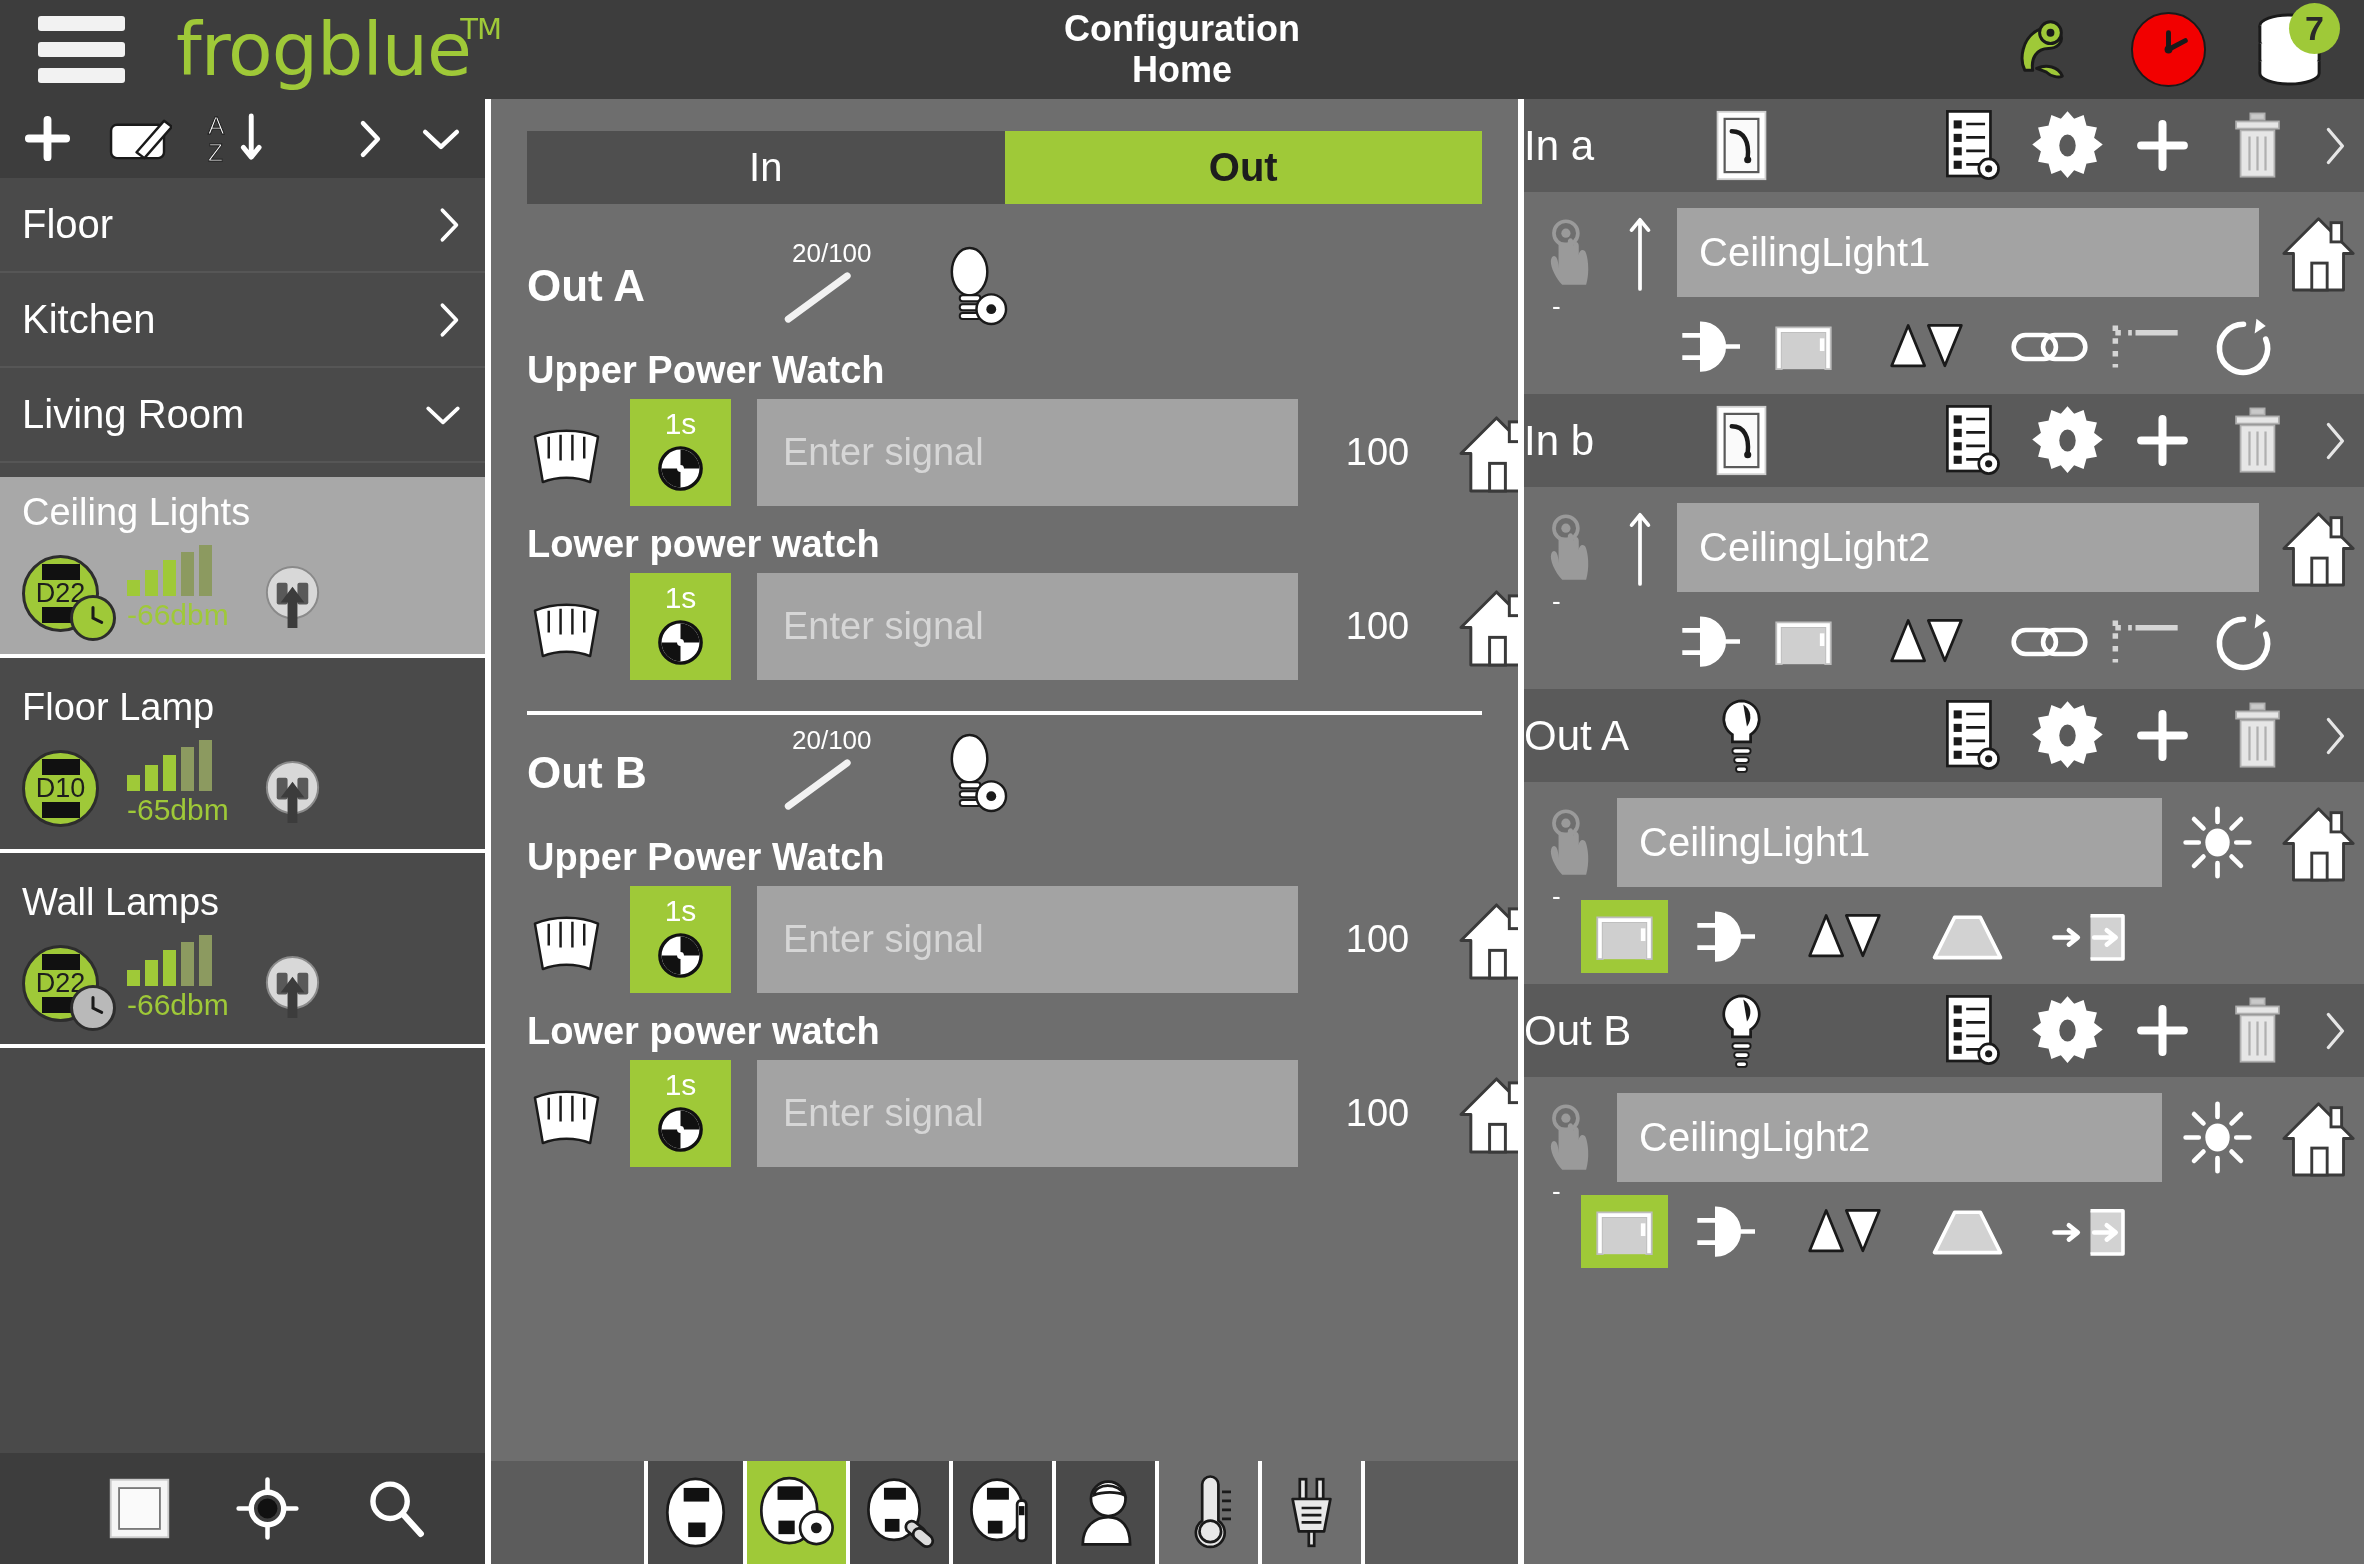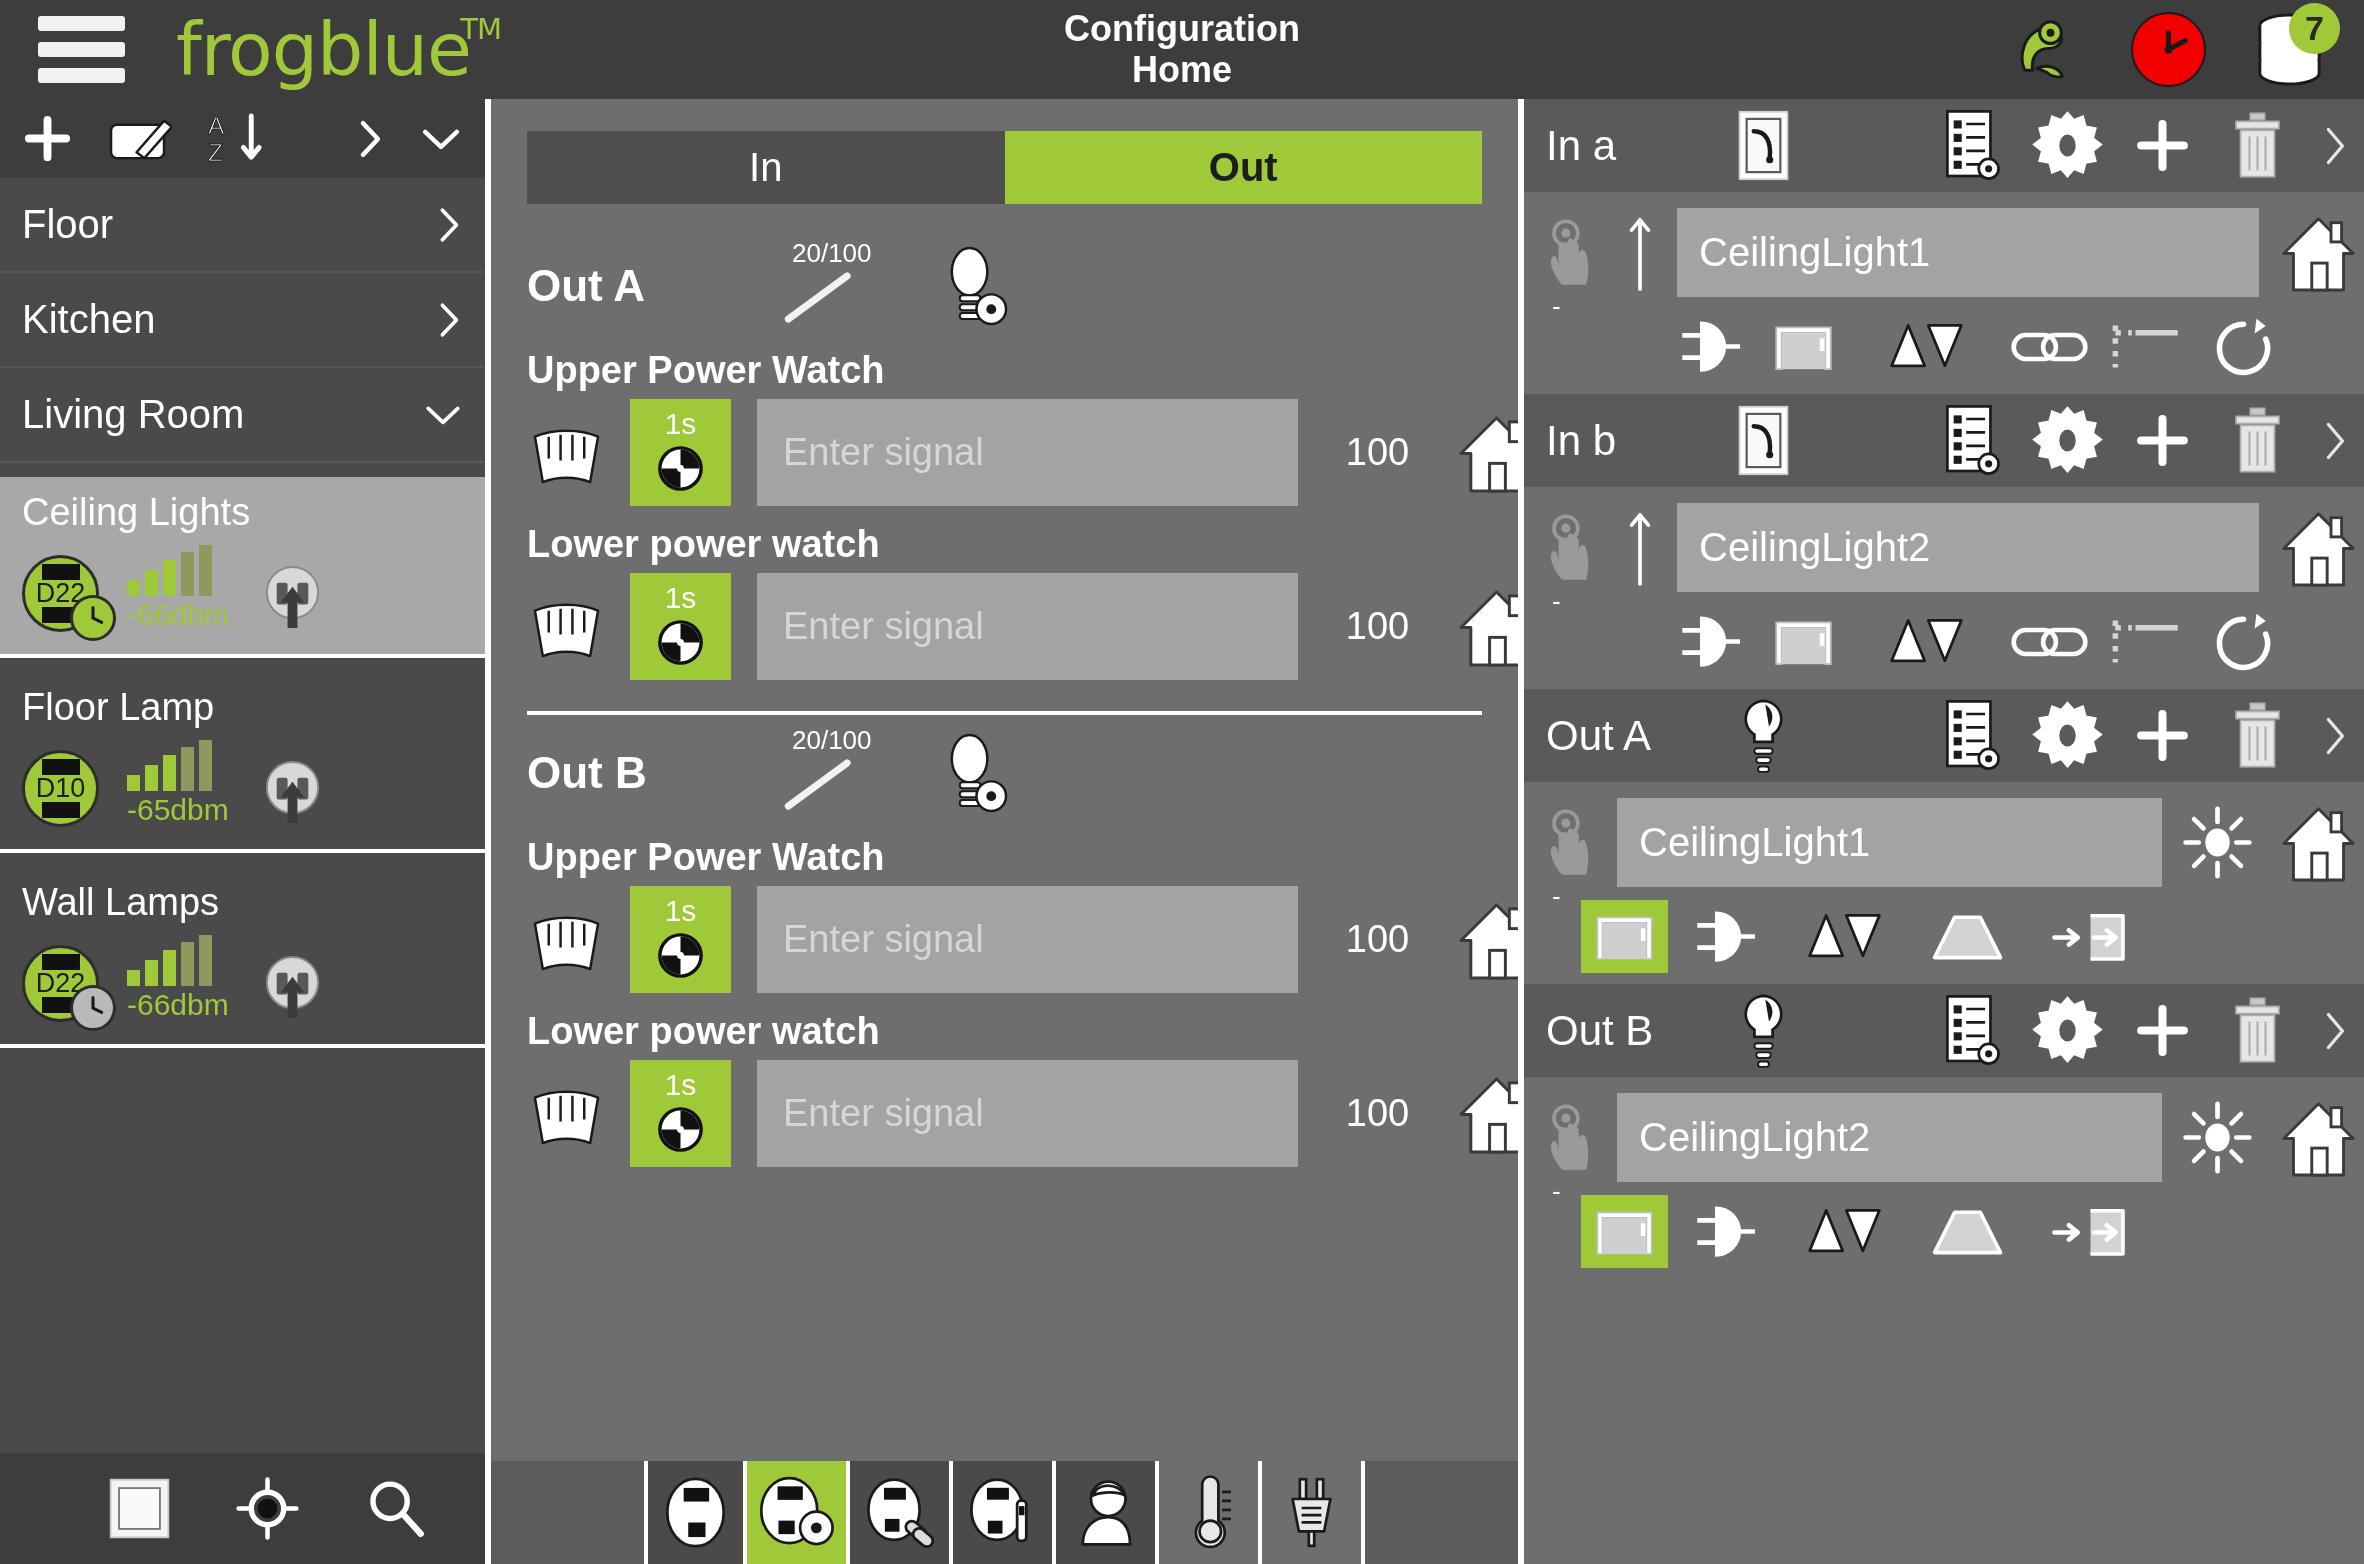--- a/index.html
+++ b/index.html
@@ -109,21 +109,21 @@
   .center-bottom { height: 103px; background: #5c5c5c; display: flex; align-items: center; justify-content: center; }
   .cb-tab { width: 103px; height: 103px; display: flex; align-items: center; justify-content: center;
             background: #4a4a4a; border-right: 4px solid #ffffff; cursor: pointer; }
   .cb-tab:first-child { border-left: 4px solid #ffffff; }
   .cb-tab.on { background: #9fc938; }
   .cb-tab.lighter { background: #6e6e6e; }
 
   
   .right { width: 840px; flex: 0 0 840px; background: #6e6e6e; overflow: hidden; }
   .grp-head {
-    height: 93px; background: #5a5a5a; display: flex; align-items: center; padding-left: 22px; gap: 0;
+    height: 93px; background: #5a5a5a; display: flex; align-items: center; gap: 0;
   }
   .grp-head .gname { color: #ffffff; font-size: 42px; width: 170px; flex: 0 0 170px; }
   .grp-head .gico { width: 95px; display: flex; align-items: center; justify-content: center; cursor: pointer; }
   .grp-head .gsp { flex: 1; }
   .grp-head .chev { width: 59px; display:flex; align-items:center; justify-content:center; cursor:pointer; }
   .entry { background: #6e6e6e; padding: 10px 0 4px; }
   .entry-row { display: flex; align-items: center; height: 101px; padding-left: 18px; gap: 14px; }
   .hand-ico { width: 61px; flex: 0 0 61px; }
   .arrow-up { width: 46px; flex: 0 0 46px; display: flex; justify-content: center; }
   .name-field {

